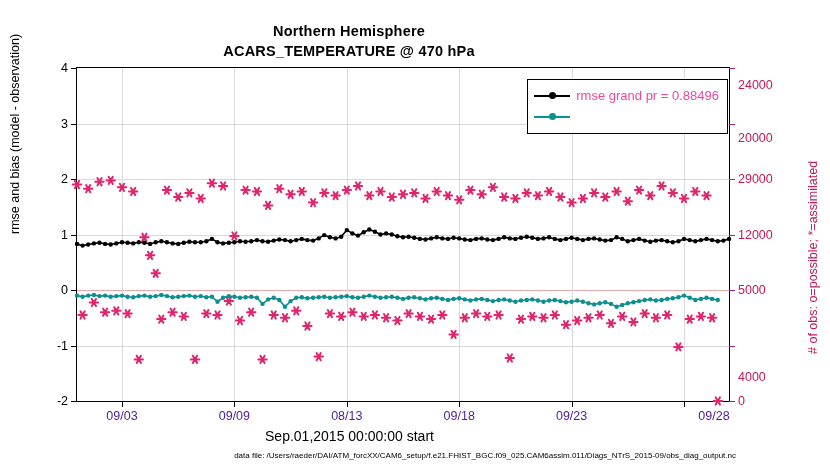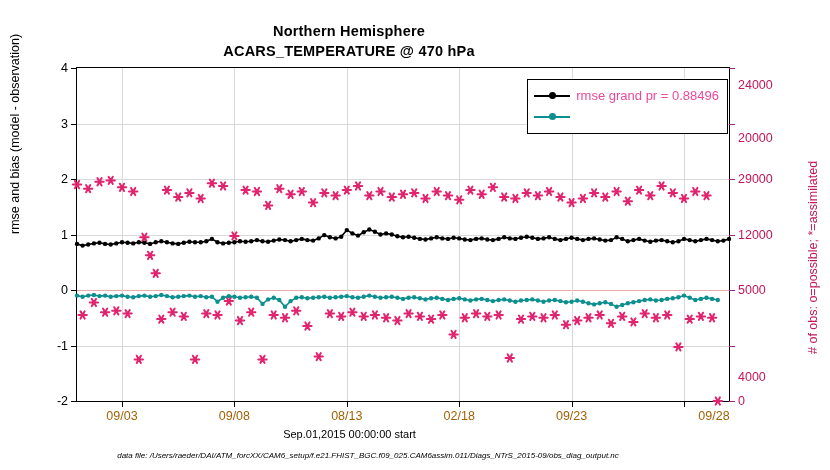--- a/index.html
+++ b/index.html
@@ -107,21 +107,21 @@
     font-size: 12.5px;
     color: #c2185b;
     white-space: nowrap;
   }
   .xlabel-tick {
     position: absolute;
     top: 100%;
     margin-top: 8px;
     transform: translateX(-50%);
     font-size: 12.5px;
-    color: #a16207;
+    color: #4c1d95;
     white-space: nowrap;
   }
   .axis-title-left {
     position: absolute;
     left: 8px;
     top: 234px;
     transform-origin: left top;
     transform: rotate(-90deg);
     font-size: 12.5px;
     color: #000;
@@ -136,32 +136,31 @@
     font-size: 12.5px;
     color: #c2185b;
     white-space: nowrap;
   }
   .axis-title-bottom {
     position: absolute;
     left: 0;
     top: 428px;
     width: 699px;
     text-align: center;
-    font-size: 11px;
+    font-size: 14px;
     color: #000;
   }
   .footer-note {
     position: absolute;
     left: 0;
     top: 451px;
     width: 736px;
-    text-align: center;
+    text-align: right;
     font-size: 8px;
     color: #000;
-    font-style: italic;
   }
   
   #legend {
     position: absolute;
     right: 1px;
     top: 11px;
     background: #ffffff;
     border: 1px solid #000;
     padding: 5px 8px 6px 6px;
     box-sizing: border-box;
@@ -260,25 +259,25 @@
         <div class="ylabel-left" style="top: 55.5px;">3</div>
         <div class="tick-right" style="top: 55.5px;"></div>
         <div class="ylabel-right" style="top: 70px;">20000</div>
         <div class="tick-left" style="top: 0px;"></div>
         <div class="ylabel-left" style="top: 0px;">4</div>
         <div class="tick-right" style="top: 0px;"></div>
         <div class="ylabel-right" style="top: 0px; margin-top: 17px;">24000</div>
         <div class="tick-bottom" style="left: 44.9655px;"></div>
         <div class="xlabel-tick" style="left: 44.9655px;">09/03</div>
         <div class="tick-bottom" style="left: 157.379px;"></div>
-        <div class="xlabel-tick" style="left: 157.379px;">09/08</div>
+        <div class="xlabel-tick" style="left: 157.379px;">09/09</div>
         <div class="tick-bottom" style="left: 269.793px;"></div>
         <div class="xlabel-tick" style="left: 269.793px;">08/13</div>
         <div class="tick-bottom" style="left: 382.207px;"></div>
-        <div class="xlabel-tick" style="left: 382.207px;">02/18</div>
+        <div class="xlabel-tick" style="left: 382.207px;">09/18</div>
         <div class="tick-bottom" style="left: 494.621px;"></div>
         <div class="xlabel-tick" style="left: 494.621px;">09/23</div>
         <div class="tick-bottom" style="left: 607.034px;"></div>
         <div class="xlabel-tick" style="left: 637px;">09/28</div>
       </div>
     <svg class="series" id="series-layer" width="652" height="333">
         <g>
           <path d="M-4.2 116.5 L4.2 116.5 M-2.1 112.9 L2.1 120.2 M2.1 112.9 L-2.1 120.2 " stroke="#e0246e" stroke-width="2" stroke-linecap="round"></path>
           <path d="M1.4 247.0 L9.8 247.0 M3.5 243.3 L7.7 250.6 M7.7 243.3 L3.5 250.6 " stroke="#e0246e" stroke-width="2" stroke-linecap="round"></path>
           <path d="M7.0 120.7 L15.4 120.7 M9.1 117.1 L13.3 124.3 M13.3 117.1 L9.1 124.3 " stroke="#e0246e" stroke-width="2" stroke-linecap="round"></path>

